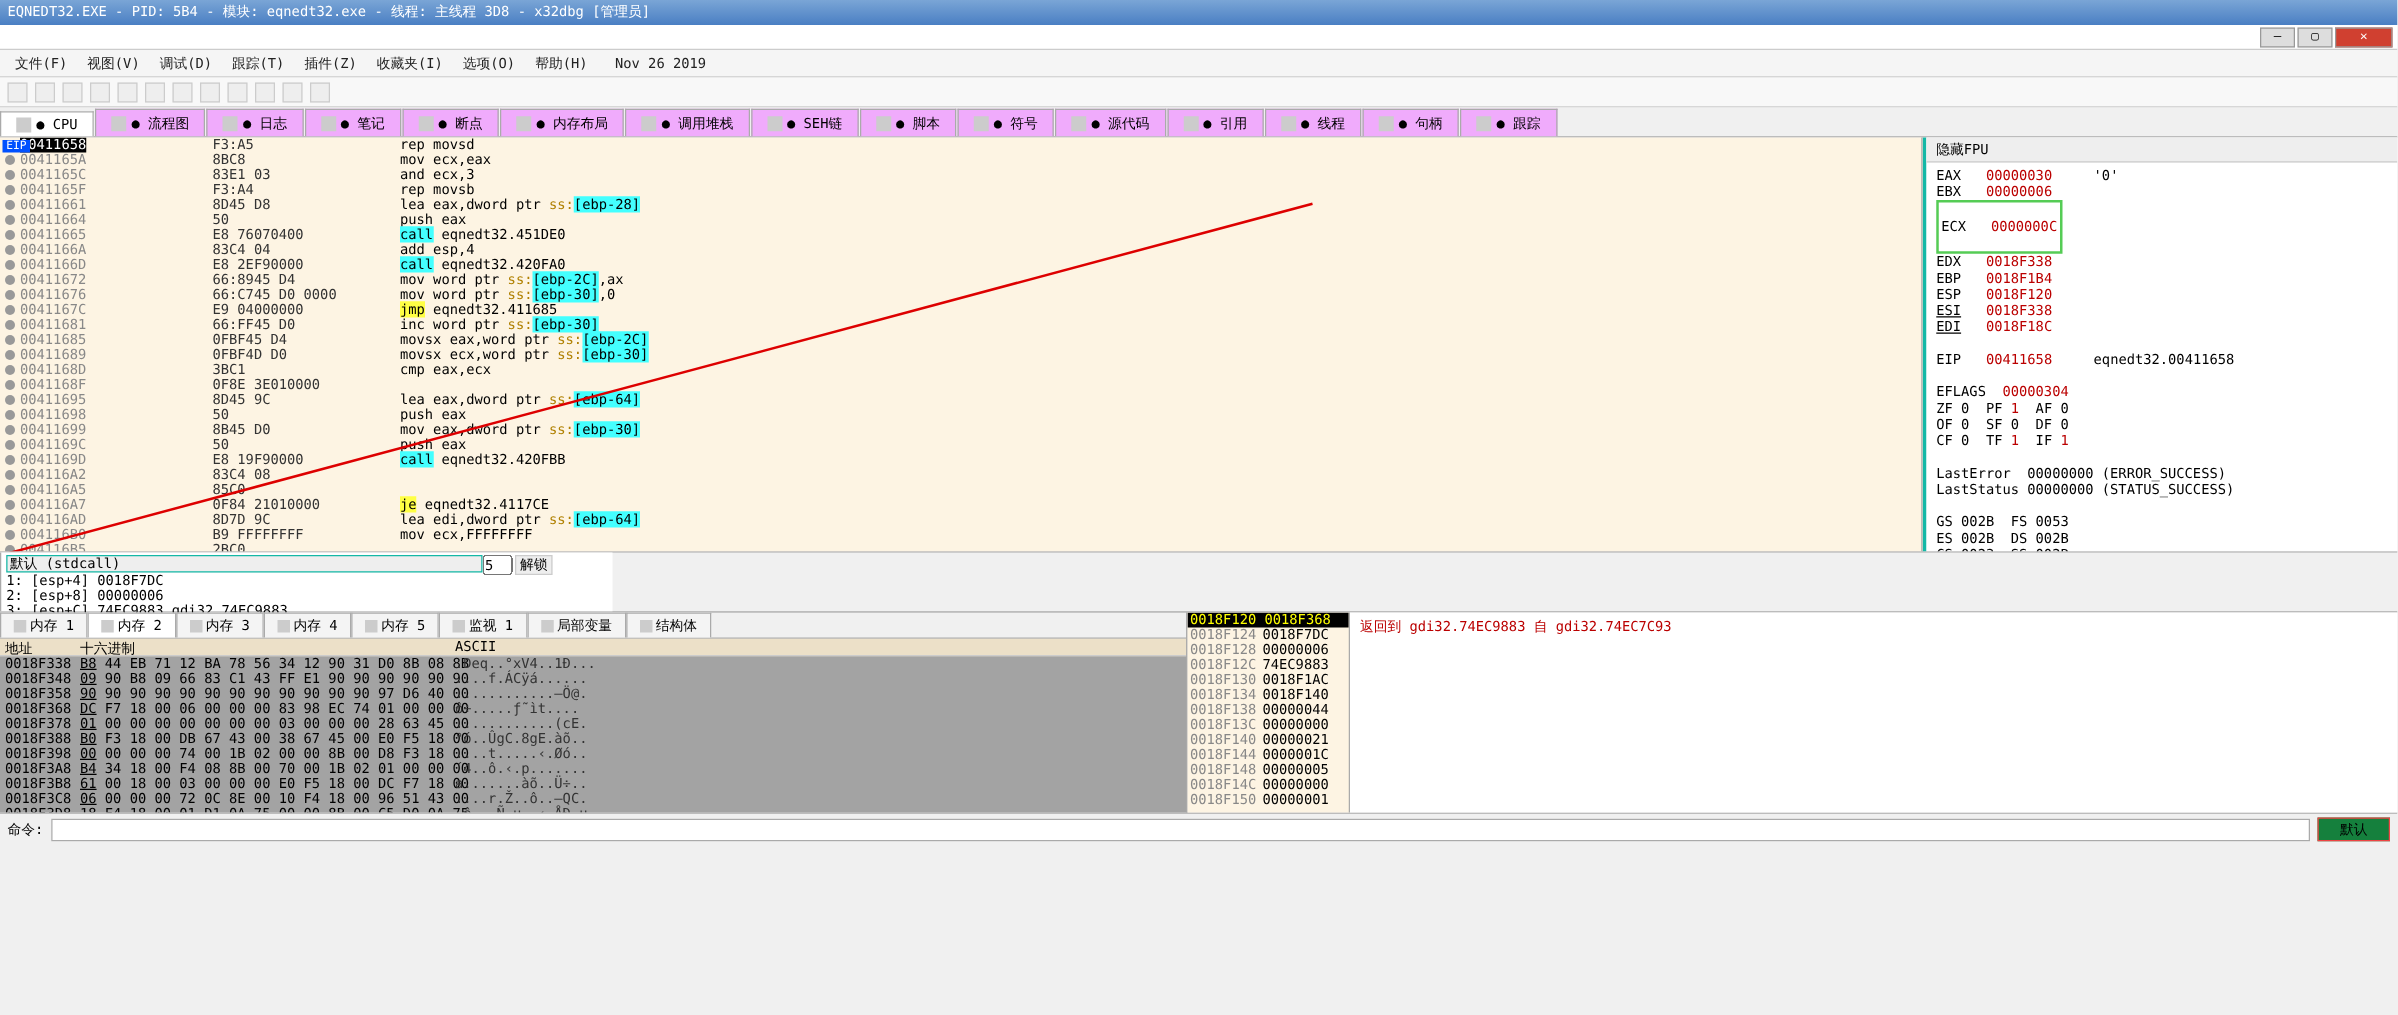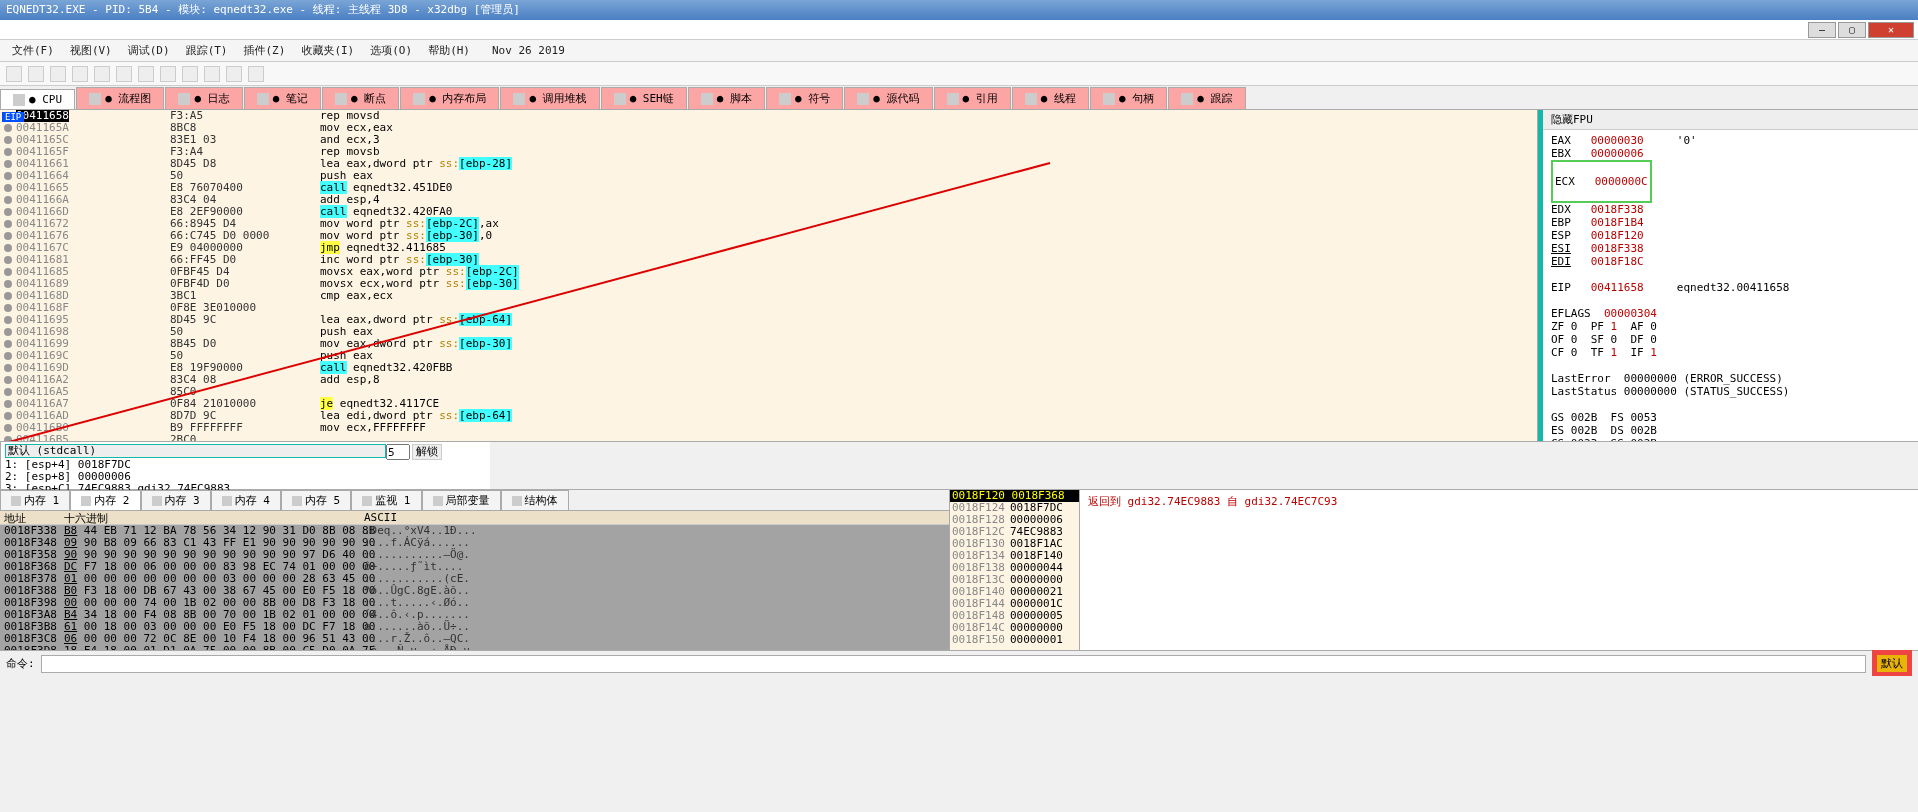--- a/index.html
+++ b/index.html
@@ -7,37 +7,37 @@
 .titlebar{height:20px;background:linear-gradient(#7aa5d6,#4a7fc3);color:#fff;padding:2px 6px;display:flex;align-items:flex-start}
 .titlebar-ext{height:20px;background:#fff;border-bottom:1px solid #ccc;display:flex;justify-content:flex-end;align-items:center;padding:0 4px}
 .winbtn{width:28px;height:16px;margin-left:2px;background:#ddd;border:1px solid #999;display:inline-flex;align-items:center;justify-content:center;font-size:10px}
 .winclose{background:#d04030;color:#fff;width:46px}
 .menubar{height:22px;background:#f5f5f5;border-bottom:1px solid #ccc;display:flex;align-items:center;padding:0 6px;gap:4px}
 .menubar span{padding:2px 6px;color:#222}
 .date{color:#999;margin-left:6px}
 .toolbar{height:24px;background:#f8f8f8;border-bottom:1px solid #ccc;display:flex;align-items:center;padding:0 6px;gap:6px}
 .tbtn{width:16px;height:16px;display:inline-block;background:#eee;border:1px solid #ccc}
 .tabbar{height:24px;background:#f0f0f0;border-bottom:1px solid #aaa;display:flex;align-items:flex-end}
-.tab{padding:3px 12px;border:1px solid #aaa;border-bottom:none;background:#fca5a5;margin-right:1px;display:flex;align-items:center;gap:4px;font-size:11px}
+.tab{padding:3px 12px;border:1px solid #aaa;border-bottom:none;background:#f0abfc;margin-right:1px;display:flex;align-items:center;gap:4px;font-size:11px}
 .tab.active{background:#fff}
 .tab .ico{width:12px;height:12px;background:#ccc;display:inline-block}
 .main{display:flex;height:332px;border-bottom:1px solid #aaa}
 .disasm{flex:1;overflow:hidden;background:#fdf4e3;border-right:1px solid #aaa;position:relative}
 .eip-lbl{position:absolute;top:2px;left:2px;background:#0050ff;color:#fff;font-size:9px;padding:0 3px;z-index:2}
 .dis-rows{font-family:Consolas,monospace;font-size:11px;line-height:12px;padding-left:0}
 .dr{display:flex;white-space:pre;height:12px}
 .gut{width:170px;display:flex;align-items:center}
 .dot{width:8px;height:8px;border-radius:50%;background:#999;margin:0 4px}
 .addr{color:#888;letter-spacing:0}
 .addr.cur{background:#000;color:#fff}
 .bytes{width:150px;color:#333}
 .inst{flex:1}
 .hl-cyan{background:#4ff}
 .hl-yel{background:#ff4}
-.reg{width:380px;background:#fff;border-left:5px solid #14b8a6;overflow:hidden}
+.reg{width:380px;background:#fff;border-left:3px solid #14b8a6;overflow:hidden}
 .reg-head{background:#eee;border-bottom:1px solid #ccc;padding:2px 8px}
 .reg-body{padding:4px 8px;font-family:Consolas,monospace;line-height:13px}
 .rr{white-space:pre}
 .ecx-box{border:2px solid #5c5;display:inline-block;padding:13px 2px}
 .mid{height:48px;border-bottom:1px solid #aaa;display:flex}
 .mid-l{flex:1;background:#fdf4e3;display:flex;flex-direction:column;justify-content:flex-end;padding:2px 6px;font-family:Consolas,monospace}
 .mid-r{width:490px;background:#fff;border-left:1px solid #aaa;padding:2px 4px;font-family:Consolas,monospace;font-size:10px;line-height:12px;display:flex}
 .mid-r .stk{flex:1}
 .mid-r-ctrl{width:100px;display:flex;align-items:flex-start;gap:2px;font-size:10px}
 .mid-r-ctrl input{width:24px;height:16px}
@@ -183,21 +183,21 @@
         <div class="dr"><span class="gut"><span class="dot"></span><span class="addr">00411681</span></span><span class="bytes">66:FF45 D0</span><span class="inst">inc word ptr <span style="color:#b08000">ss:</span><span class="hl-cyan">[ebp-30]</span></span></div>
         <div class="dr"><span class="gut"><span class="dot"></span><span class="addr">00411685</span></span><span class="bytes">0FBF45 D4</span><span class="inst">movsx eax,word ptr <span style="color:#b08000">ss:</span><span class="hl-cyan">[ebp-2C]</span></span></div>
         <div class="dr"><span class="gut"><span class="dot"></span><span class="addr">00411689</span></span><span class="bytes">0FBF4D D0</span><span class="inst">movsx ecx,word ptr <span style="color:#b08000">ss:</span><span class="hl-cyan">[ebp-30]</span></span></div>
         <div class="dr"><span class="gut"><span class="dot"></span><span class="addr">0041168D</span></span><span class="bytes">3BC1</span><span class="inst">cmp eax,ecx</span></div>
         <div class="dr"><span class="gut"><span class="dot"></span><span class="addr">0041168F</span></span><span class="bytes">0F8E 3E010000</span></div>
         <div class="dr"><span class="gut"><span class="dot"></span><span class="addr">00411695</span></span><span class="bytes">8D45 9C</span><span class="inst">lea eax,dword ptr <span style="color:#b08000">ss:</span><span class="hl-cyan">[ebp-64]</span></span></div>
         <div class="dr"><span class="gut"><span class="dot"></span><span class="addr">00411698</span></span><span class="bytes">50</span><span class="inst">push eax</span></div>
         <div class="dr"><span class="gut"><span class="dot"></span><span class="addr">00411699</span></span><span class="bytes">8B45 D0</span><span class="inst">mov eax,dword ptr <span style="color:#b08000">ss:</span><span class="hl-cyan">[ebp-30]</span></span></div>
         <div class="dr"><span class="gut"><span class="dot"></span><span class="addr">0041169C</span></span><span class="bytes">50</span><span class="inst">push eax</span></div>
         <div class="dr"><span class="gut"><span class="dot"></span><span class="addr">0041169D</span></span><span class="bytes">E8 19F90000</span><span class="inst"><span class="hl-cyan">call</span> eqnedt32.420FBB</span></div>
-        <div class="dr"><span class="gut"><span class="dot"></span><span class="addr">004116A2</span></span><span class="bytes">83C4 08</span><span class="inst">add esp,8</span></div>
+        <div class="dr"><span class="gut"><span class="dot"></span><span class="addr">004116A2</span></span><span class="bytes">83C4 08</span></div>
         <div class="dr"><span class="gut"><span class="dot"></span><span class="addr">004116A5</span></span><span class="bytes">85C0</span></div>
         <div class="dr"><span class="gut"><span class="dot"></span><span class="addr">004116A7</span></span><span class="bytes">0F84 21010000</span><span class="inst"><span class="hl-yel">je</span> eqnedt32.4117CE</span></div>
         <div class="dr"><span class="gut"><span class="dot"></span><span class="addr">004116AD</span></span><span class="bytes">8D7D 9C</span><span class="inst">lea edi,dword ptr <span style="color:#b08000">ss:</span><span class="hl-cyan">[ebp-64]</span></span></div>
         <div class="dr"><span class="gut"><span class="dot"></span><span class="addr">004116B0</span></span><span class="bytes">B9 FFFFFFFF</span><span class="inst">mov ecx,FFFFFFFF</span></div>
         <div class="dr"><span class="gut"><span class="dot"></span><span class="addr">004116B5</span></span><span class="bytes">2BC0</span></div>
       </div>
     <div class="redline" style="top:52px;left:1050px;transform:rotate(165deg)"></div>
   </div>
   <div class="reg">
     <div class="reg-head">隐藏FPU</div>
@@ -328,14 +328,14 @@
       </div>
     </div>
   <div class="info">
     <div>返回到 gdi32.74EC9883 自 gdi32.74EC7C93</div>
   </div>
 </div>
 
 <div class="cmdbar">
   <span>命令:</span>
   <input type="text" style="">
-  <span style="border:5px solid #ef4444;padding:1px 4px;background:#eab308">默认</span>
+  <span style="border:1px solid #ef4444;padding:1px 17px;background:#15803d">默认</span>
 </div>
 
 </body></html>

